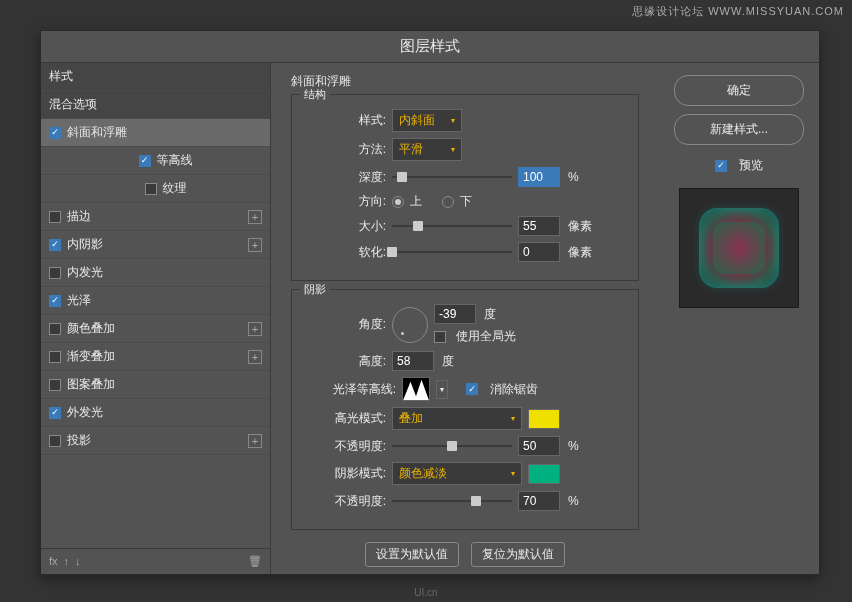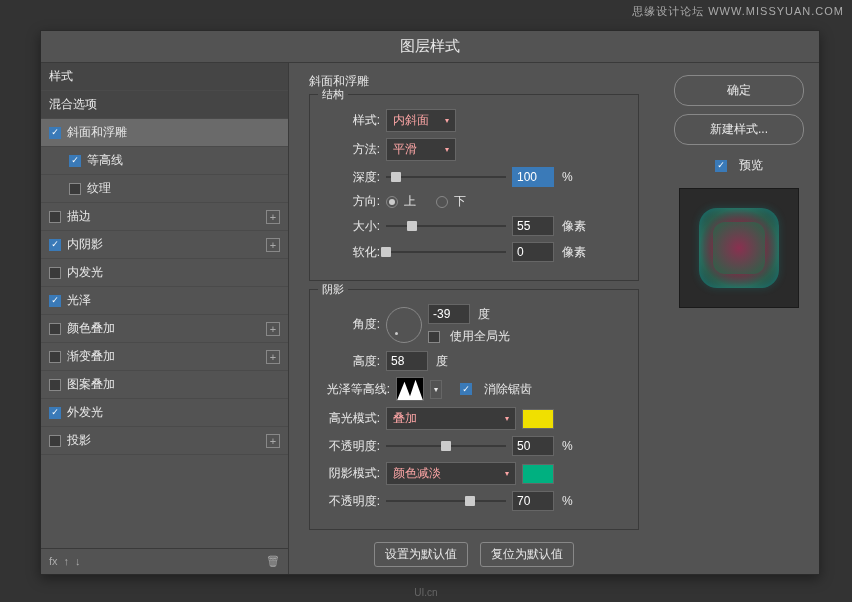--- a/index.html
+++ b/index.html
@@ -1,39 +1,39 @@
 <!DOCTYPE html>
 <html><head>
 <meta charset="utf-8">
 <style>
 * { box-sizing: border-box; margin: 0; padding: 0; font-family: "Microsoft YaHei", sans-serif; }
 body { background: #333; width: 852px; height: 602px; position: relative; overflow: hidden; }
 .watermark { position: absolute; top: 4px; right: 8px; font-size: 11px; color: #aaa; letter-spacing: 1px; }
 .dialog { position: absolute; left: 40px; top: 30px; width: 780px; height: 545px; background: #535353; border: 1px solid #2a2a2a; box-shadow: 0 4px 12px rgba(0,0,0,0.4); display: flex; flex-direction: column; }
 .titlebar { background: #535353; color: #e8e8e8; text-align: center; padding: 6px 0; font-size: 15px; border-bottom: 1px solid #3a3a3a; }
 .content { display: flex; flex: 1; overflow: hidden; }
-.sidebar { width: 248px; background: #535353; border-right: 1px solid #3a3a3a; display: flex; flex-direction: column; }
+.sidebar { width: 230px; background: #535353; border-right: 1px solid #3a3a3a; display: flex; flex-direction: column; }
 .style-list { flex: 1; overflow-y: auto; }
 .style-item { display: flex; align-items: center; padding: 5px 8px; color: #e8e8e8; font-size: 12px; cursor: pointer; border-bottom: 1px solid #4a4a4a; position: relative; }
 .style-item.header { background: #454545; }
 .style-item.selected { background: #6a6a6a; }
-.style-item.indent { padding-left: 28px; }
+.style-item.indent { padding-left: 28px; justify-content: center; }
 .checkbox { width: 12px; height: 12px; border: 1px solid #888; background: #3a3a3a; margin-right: 6px; display: inline-flex; align-items: center; justify-content: center; flex-shrink: 0; }
 .checkbox.checked { background: #3a7ab8; border-color: #3a7ab8; }
 .checkbox.checked::after { content: "✓"; color: #fff; font-size: 9px; line-height: 1; }
 .add-icon { position: absolute; right: 8px; width: 14px; height: 14px; border: 1px solid #888; display: flex; align-items: center; justify-content: center; color: #aaa; font-size: 11px; }
 .sidebar-footer { padding: 6px 8px; border-top: 1px solid #3a3a3a; display: flex; gap: 6px; color: #aaa; font-size: 11px; }
 .sidebar-footer .spacer { flex: 1; }
 .main { flex: 1; padding: 10px 20px; overflow-y: auto; color: #e8e8e8; font-size: 12px; }
 .section-title { margin-bottom: 4px; }
-.subsection { border: 1px solid #3a3a3a; padding: 8px 0 12px; margin-bottom: 8px; position: relative; }
+.subsection { border: 1px solid #3a3a3a; padding: 8px 24px 12px; margin-bottom: 8px; position: relative; }
 .subsection-label { position: absolute; top: -8px; left: 8px; background: #535353; padding: 0 4px; font-size: 11px; }
 .row { display: flex; align-items: center; margin: 6px 0; gap: 6px; }
 .row .label { width: 70px; text-align: right; font-size: 12px; }
-.dropdown { background: #3a3a3a; border: 1px solid #666; color: #fca5a5; padding: 2px 6px; font-size: 12px; display: flex; align-items: center; gap: 0; min-width: 70px; justify-content: space-between; }
+.dropdown { background: #3a3a3a; border: 1px solid #666; color: #eab308; padding: 2px 6px; font-size: 12px; display: flex; align-items: center; gap: 0; min-width: 70px; justify-content: space-between; }
 .dropdown.wide { min-width: 130px; }
 .caret { font-size: 8px; }
 .slider-track { flex: 1; height: 2px; background: #3a3a3a; position: relative; max-width: 120px; }
 .slider-thumb { position: absolute; top: -4px; width: 10px; height: 10px; background: #ccc; border-radius: 1px; transform: translateX(-50%); }
 .numfield { background: #3a3a3a; border: 1px solid #666; color: #fff; padding: 2px 4px; width: 42px; font-size: 12px; text-align: left; }
 .numfield.blue { background: #3a7ab8; border-color: #3a7ab8; }
 .unit { font-size: 12px; margin-left: 2px; }
 .radio { width: 12px; height: 12px; border: 1px solid #888; border-radius: 50%; display: inline-flex; align-items: center; justify-content: center; }
 .radio.checked::after { content: ""; width: 6px; height: 6px; background: #ccc; border-radius: 50%; }
 .angle-circle { width: 36px; height: 36px; border: 1px solid #888; border-radius: 50%; position: relative; }

